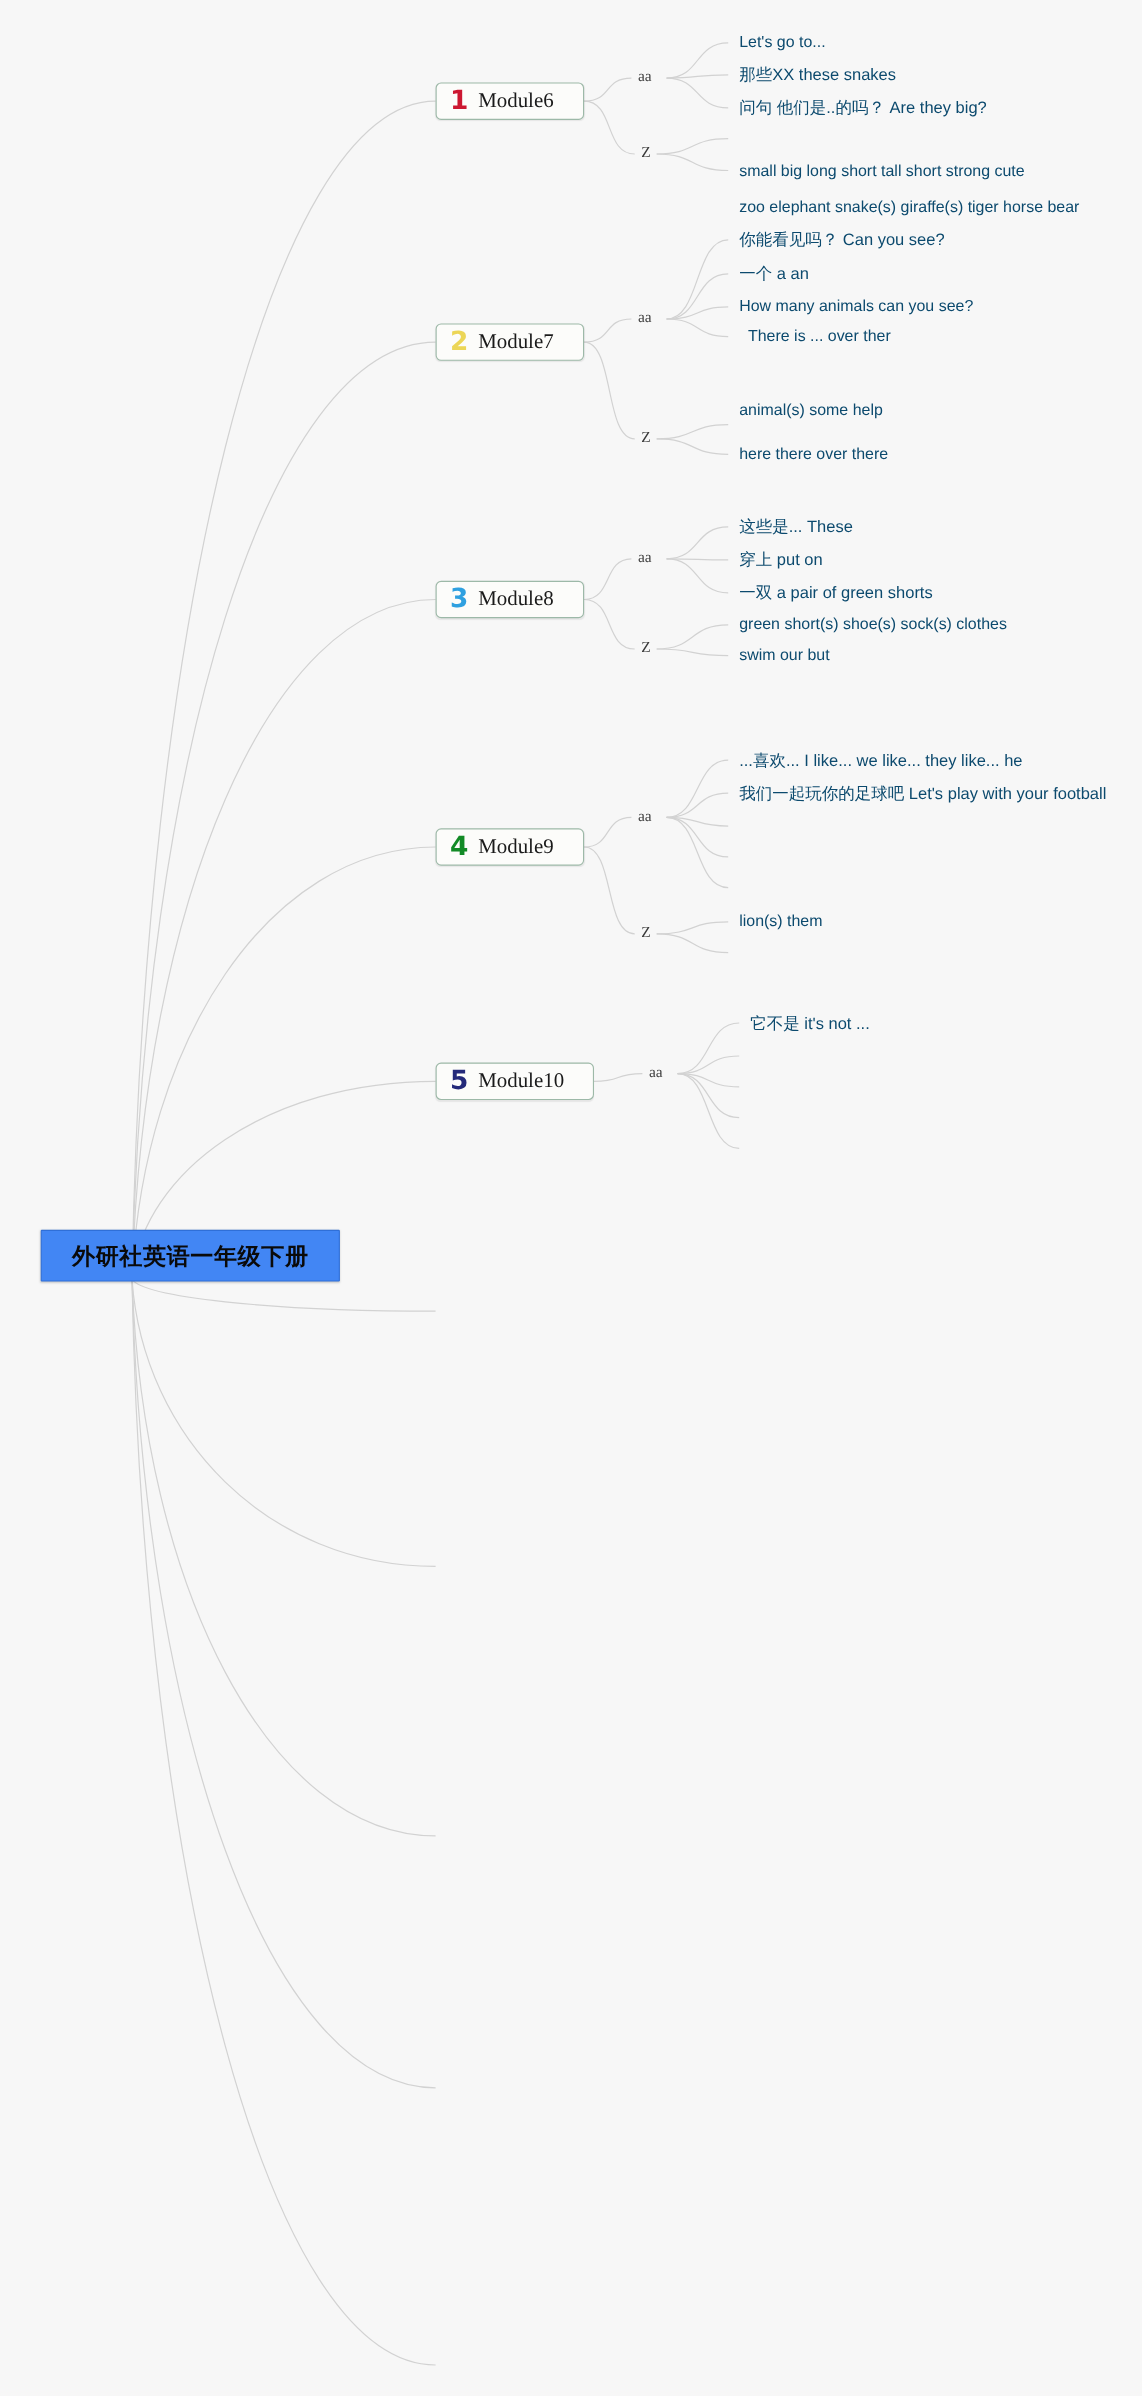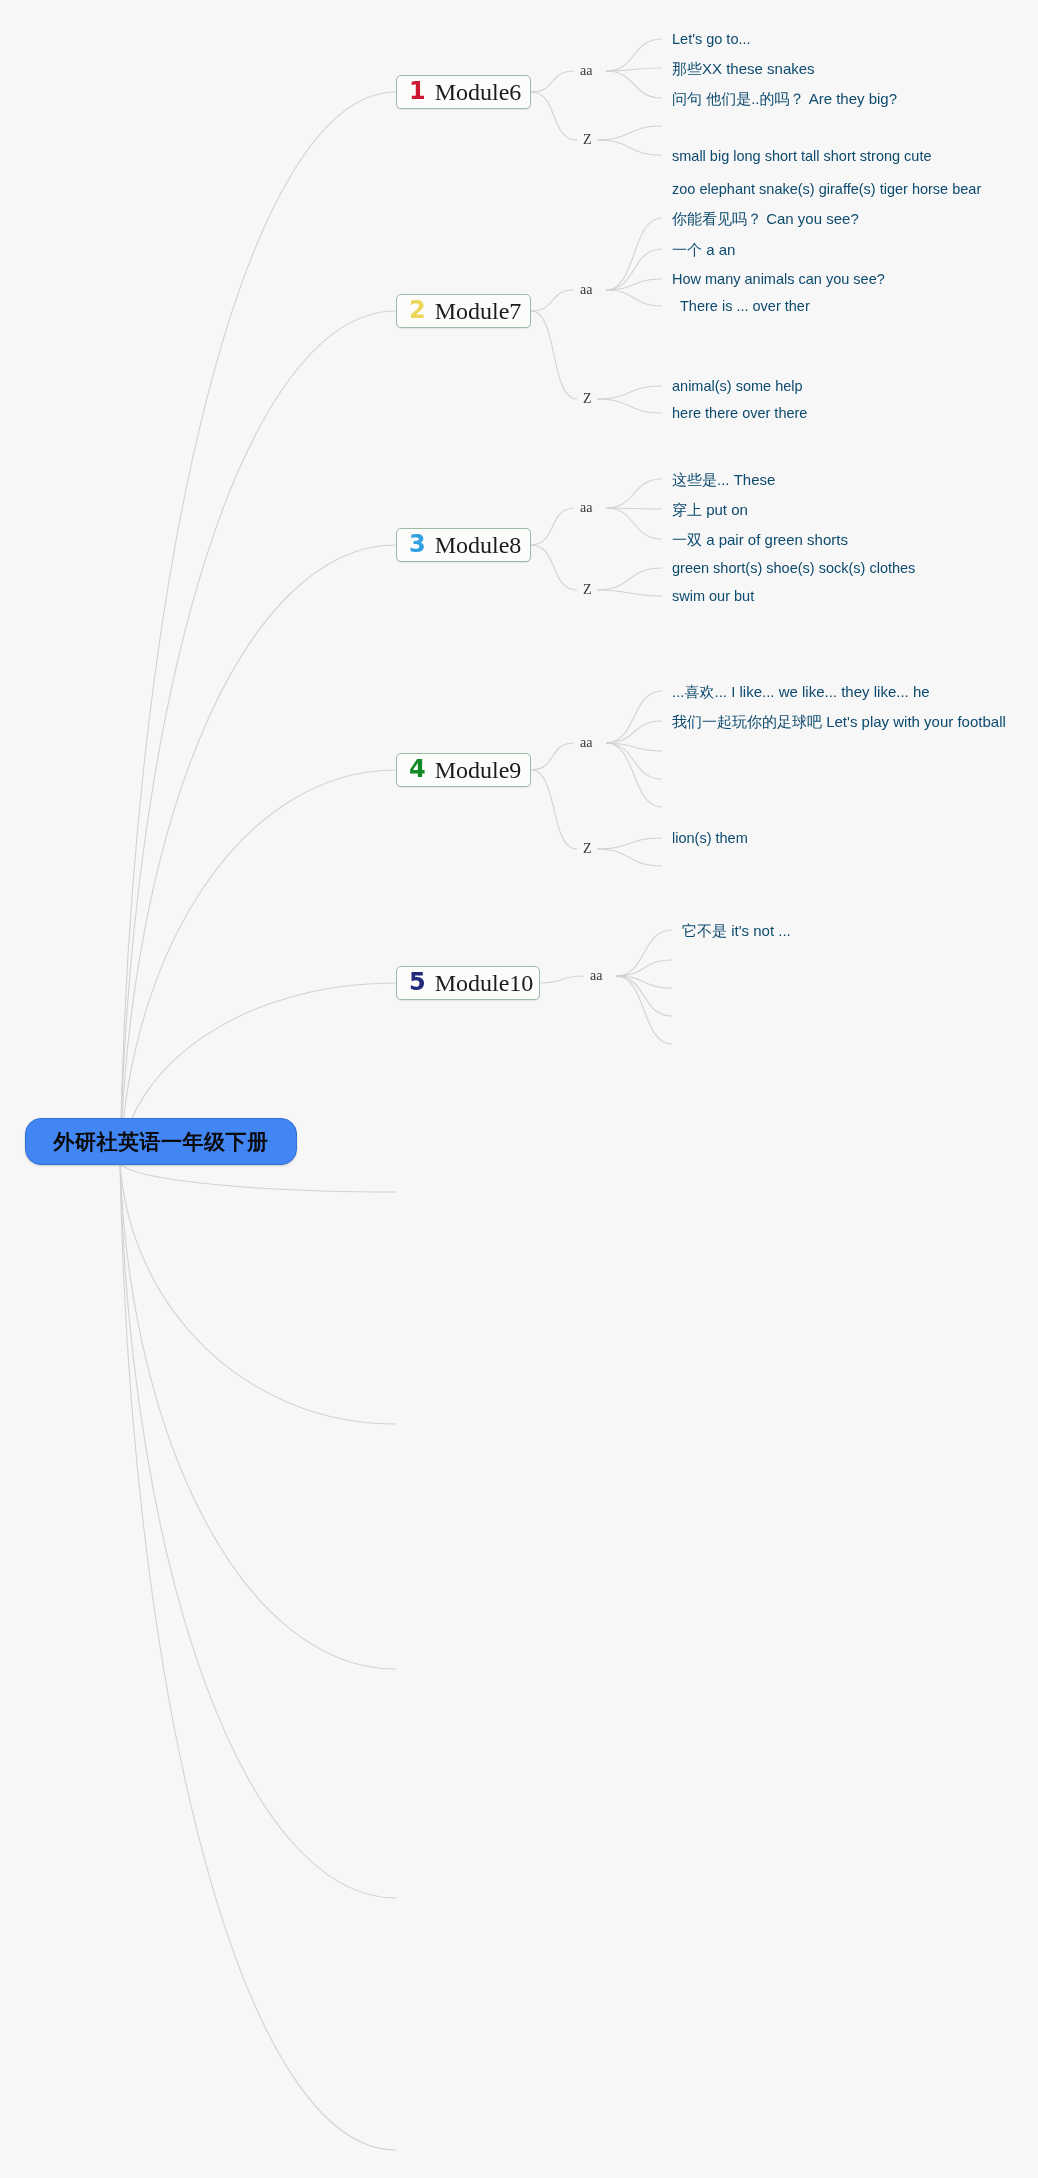--- a/index.html
+++ b/index.html
@@ -12,29 +12,30 @@
   #canvas{position:absolute;inset:0;width:1038px;height:2178px;}
   svg.links{position:absolute;left:0;top:0;width:1038px;height:2178px;pointer-events:none;}
   svg.links path{fill:none;stroke:#d2d2d2;stroke-width:1.1;}
 
   
   .root-node{
     position:absolute;
     box-sizing:border-box;
     background:#4286f4;
     border:1px solid #2f6fd8;
-    border-radius:16px;
+    border-radius:1px;
     box-shadow:0 1px 2px rgba(0,0,0,.18);
     color:#0a0a0a;
     font-family:"DejaVu Sans","Liberation Sans",sans-serif;
     font-weight:bold;
     font-size:21px;
     letter-spacing:.5px;
     display:flex;align-items:center;justify-content:center;
     white-space:nowrap;
+    margin-left:12px;
   }
 
   
   .module-node{
     position:absolute;
     box-sizing:border-box;
     background:#fcfcfa;
     border:1px solid #9db9a8;
     border-radius:5px;
     box-shadow:0 1px 1px rgba(0,0,0,.07);
@@ -46,21 +47,21 @@
   .module-num{
     font-family:"DejaVu Sans","Liberation Sans",sans-serif;
     font-weight:bold;
     font-size:24px;
     line-height:1;
     margin-right:9px;
     position:relative;top:-1px;
   }
   .module-label{
     font-family:"Liberation Serif","DejaVu Serif",serif;
-    font-size:24px;
+    font-size:19px;
     color:#1a1a1a;
   }
 
   
   .sub-label{
     position:absolute;
     font-family:"Liberation Serif","DejaVu Serif",serif;
     font-size:14px;
     color:#3a3a3a;
     white-space:nowrap;
@@ -174,21 +175,21 @@
   <div id="leaves-layer">
       <div class="leaf" style="left: 672px; top: 32px;">Let's go to...</div>
       <div class="leaf cjk" style="left: 672px; top: 61px;">那些XX these snakes</div>
       <div class="leaf cjk" style="left: 672px; top: 91px;">问句 他们是..的吗？ Are they big?</div>
       <div class="leaf" style="left: 672px; top: 119px; margin-top: 30px;">small big long short tall short strong cute</div>
       <div class="leaf" style="left: 672px; top: 148px; margin-top: 34px;">zoo elephant snake(s) giraffe(s) tiger horse bear</div>
       <div class="leaf cjk" style="left: 672px; top: 211px;">你能看见吗？ Can you see?</div>
       <div class="leaf cjk" style="left: 672px; top: 242px;">一个 a an</div>
       <div class="leaf" style="left: 672px; top: 272px;">How many animals can you see?</div>
       <div class="leaf" style="left: 680px; top: 299px;">There is ... over ther</div>
-      <div class="leaf" style="left: 672px; top: 379px;">animal(s) some help</div>
+      <div class="leaf" style="left: 672px; top: 366px;">animal(s) some help</div>
       <div class="leaf" style="left: 672px; top: 406px;">here there over there</div>
       <div class="leaf cjk" style="left: 672px; top: 472px;">这些是... These</div>
       <div class="leaf cjk" style="left: 672px; top: 502px;">穿上 put on</div>
       <div class="leaf cjk" style="left: 672px; top: 532px;">一双 a pair of green shorts</div>
       <div class="leaf" style="left: 672px; top: 561px;">green short(s) shoe(s) sock(s) clothes</div>
       <div class="leaf" style="left: 672px; top: 589px;">swim our but</div>
       <div class="leaf cjk" style="left: 672px; top: 684px;">...喜欢... I like... we like... they like... he</div>
       <div class="leaf cjk" style="left: 672px; top: 714px;">我们一起玩你的足球吧 Let's play with your football</div>
       <div class="leaf" style="left: 672px; top: 744px;"></div>
       <div class="leaf" style="left: 672px; top: 772px;"></div>

